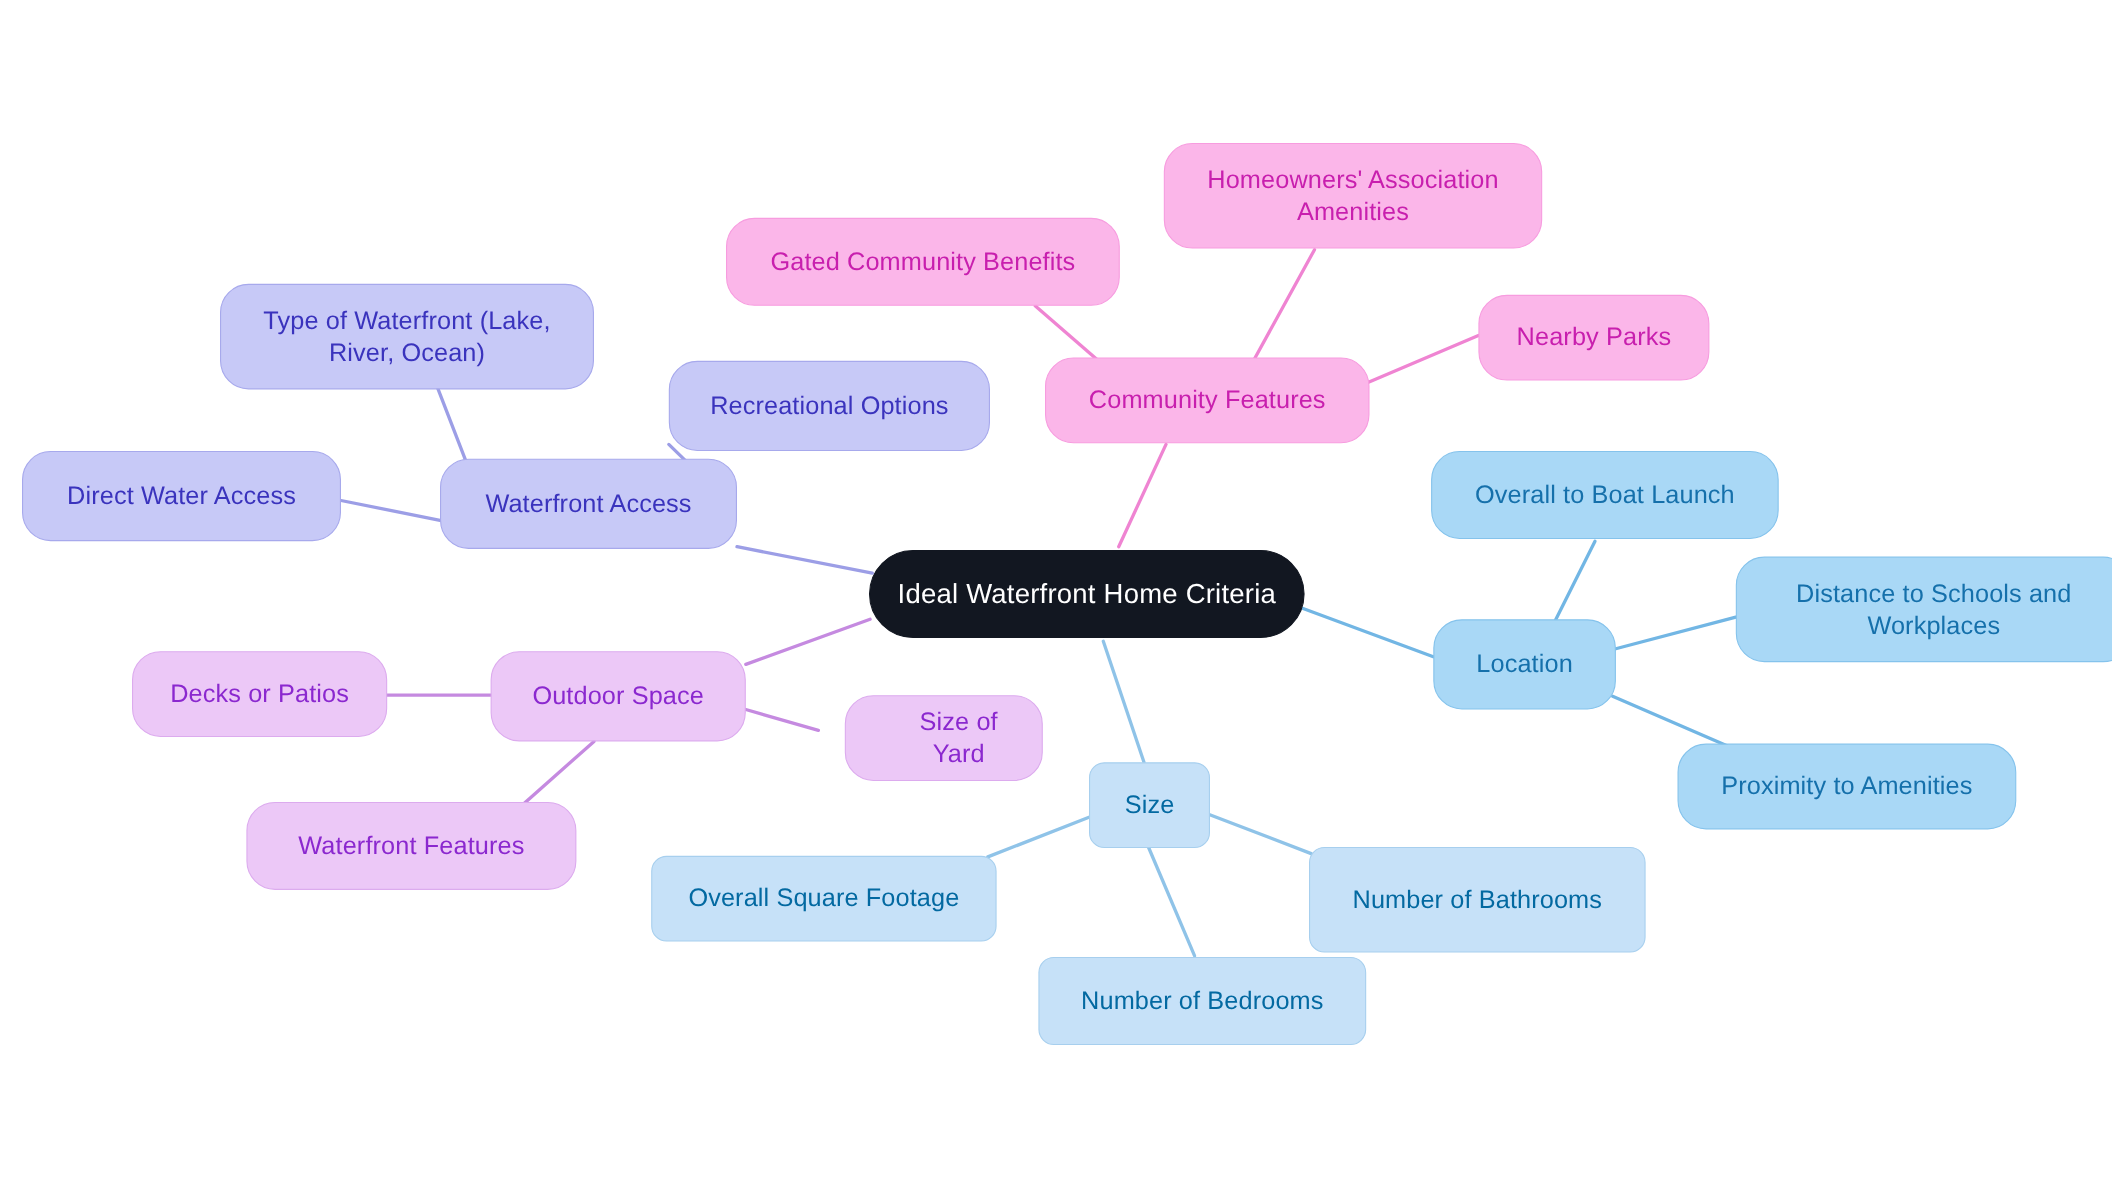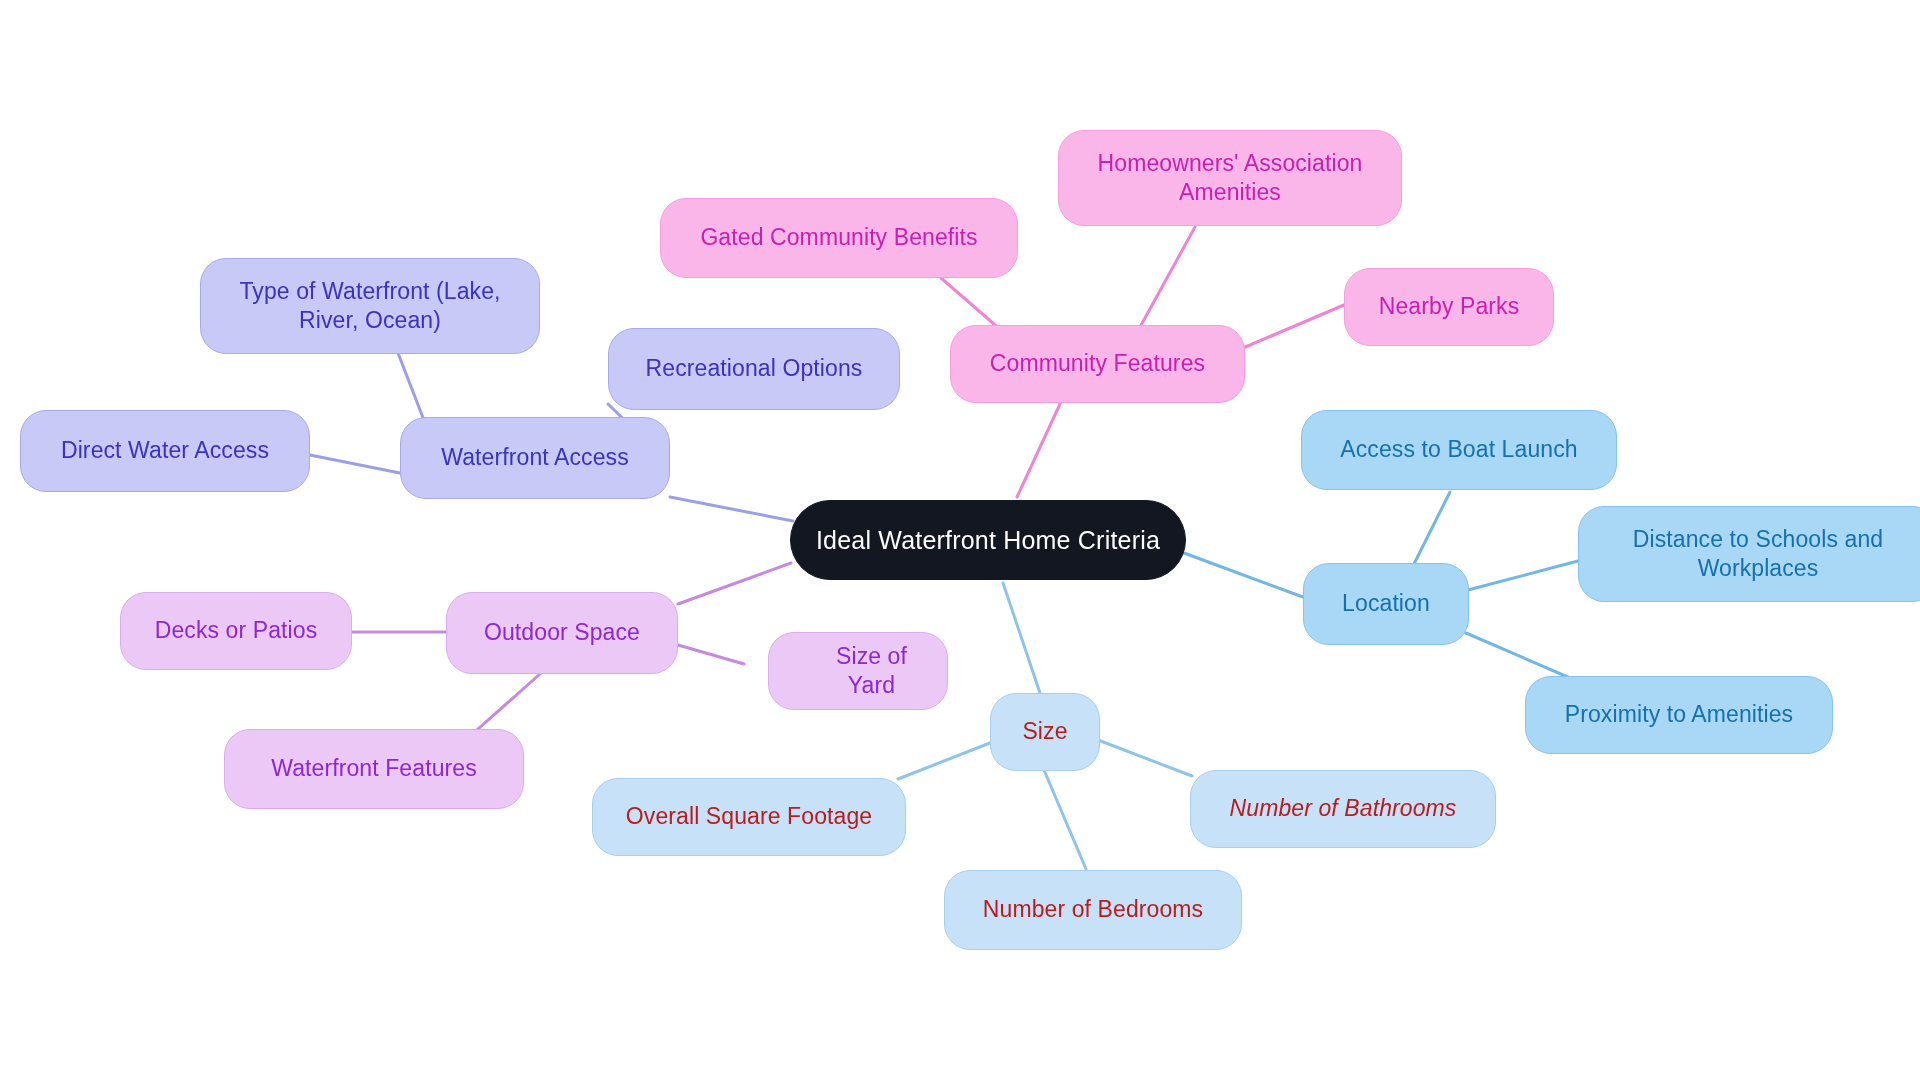--- a/index.html
+++ b/index.html
@@ -48,21 +48,21 @@
     font-size: 25px;
     border-radius: 40px;
     letter-spacing: 0.2px;
   }
   .node-branch { font-size: 23px; }
   .node-leaf   { font-size: 23px; text-align: center; }
 
   .c-waterfront { background:#c7c9f7; border-color:#a7a9ec; color:#3a33bd; }
   .c-community  { background:#fbb6e9; border-color:#f79cdf; color:#c81fae; }
   .c-location   { background:#a9d8f6; border-color:#85c3ec; color:#1570ab; }
-  .c-size       { background:#c6e1f8; border-color:#a7cfee; color:#b91c1c; }
+  .c-size       { background:#c6e1f8; border-color:#a7cfee; color:#0369a1;border-radius:14px; }
   .c-outdoor    { background:#ecc8f7; border-color:#dcabee; color:#8b28cf; }
 </style>
 </head>
 <body>
 
 <div id="canvas">
   <svg id="edges" viewBox="0 0 1920 1083" width="1920" height="1083">
       <line x1="793" y1="521" x2="670" y2="497" stroke="#9c9ee6" stroke-width="3" stroke-linecap="round"></line>
       <line x1="432" y1="441" x2="398" y2="353" stroke="#9c9ee6" stroke-width="3" stroke-linecap="round"></line>
       <line x1="400" y1="473" x2="310" y2="455" stroke="#9c9ee6" stroke-width="3" stroke-linecap="round"></line>
@@ -88,25 +88,25 @@
       <div class="node node-root" style="left: 790px; top: 500px; width: 396px; height: 80px;">Ideal Waterfront Home Criteria</div>
       <div class="node node-branch c-waterfront" style="left: 400px; top: 417px; width: 270px; height: 82px;">Waterfront Access</div>
       <div class="node node-leaf c-waterfront" style="left: 200px; top: 258px; width: 340px; height: 96px;">Type of Waterfront (Lake, River, Ocean)</div>
       <div class="node node-leaf c-waterfront" style="left: 20px; top: 410px; width: 290px; height: 82px;">Direct Water Access</div>
       <div class="node node-leaf c-waterfront" style="left: 608px; top: 328px; width: 292px; height: 82px;">Recreational Options</div>
       <div class="node node-branch c-community" style="left: 950px; top: 325px; width: 295px; height: 78px;">Community Features</div>
       <div class="node node-leaf c-community" style="left: 660px; top: 198px; width: 358px; height: 80px;">Gated Community Benefits</div>
       <div class="node node-leaf c-community" style="left: 1058px; top: 130px; width: 344px; height: 96px;">Homeowners' Association Amenities</div>
       <div class="node node-leaf c-community" style="left: 1344px; top: 268px; width: 210px; height: 78px;">Nearby Parks</div>
       <div class="node node-branch c-location" style="left: 1303px; top: 563px; width: 166px; height: 82px;">Location</div>
-      <div class="node node-leaf c-location" style="left: 1301px; top: 410px; width: 316px; height: 80px;">Access to Boat Launch</div>
+      <div class="node node-leaf c-location" style="left: 1301px; top: 410px; width: 316px; height: 80px;">Overall to Boat Launch</div>
       <div class="node node-leaf c-location" style="left: 1578px; top: 506px; width: 360px; height: 96px;">Distance to Schools and Workplaces</div>
       <div class="node node-leaf c-location" style="left: 1525px; top: 676px; width: 308px; height: 78px;">Proximity to Amenities</div>
       <div class="node node-branch c-size" style="left: 990px; top: 693px; width: 110px; height: 78px;">Size</div>
       <div class="node node-leaf c-size" style="left: 592px; top: 778px; width: 314px; height: 78px;">Overall Square Footage</div>
-      <div class="node node-leaf c-size" style="left: 1190px; top: 770px; width: 306px; height: 78px; font-style: italic;">Number of Bathrooms</div>
+      <div class="node node-leaf c-size" style="left: 1190px; top: 770px; width: 306px; height: 96px;">Number of Bathrooms</div>
       <div class="node node-leaf c-size" style="left: 944px; top: 870px; width: 298px; height: 80px;">Number of Bedrooms</div>
       <div class="node node-branch c-outdoor" style="left: 446px; top: 592px; width: 232px; height: 82px;">Outdoor Space</div>
       <div class="node node-leaf c-outdoor" style="left: 120px; top: 592px; width: 232px; height: 78px;">Decks or Patios</div>
       <div class="node node-leaf c-outdoor" style="left: 768px; top: 632px; width: 180px; height: 78px; padding-left: 41px;">Size of Yard</div>
       <div class="node node-leaf c-outdoor" style="left: 224px; top: 729px; width: 300px; height: 80px;">Waterfront Features</div>
     </div>
 </div>
 
 </body></html>

